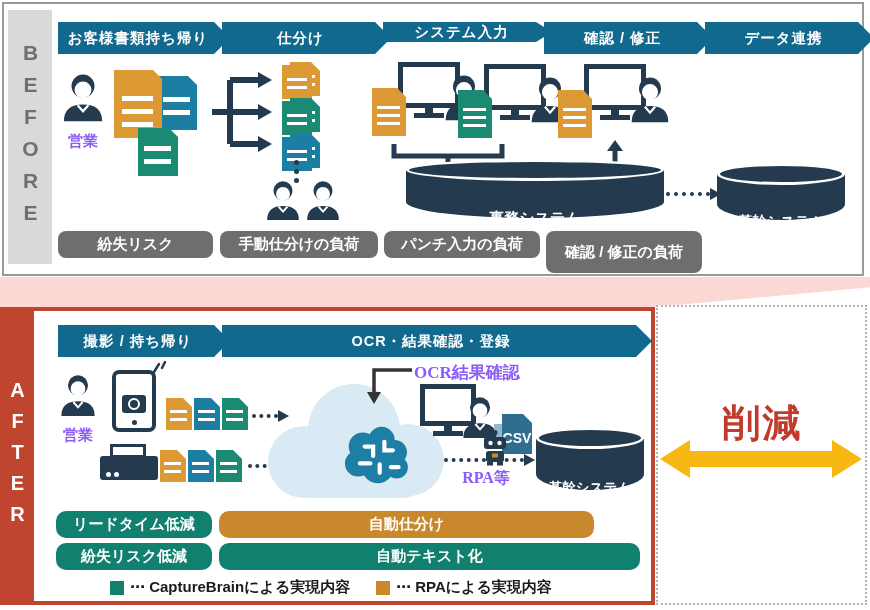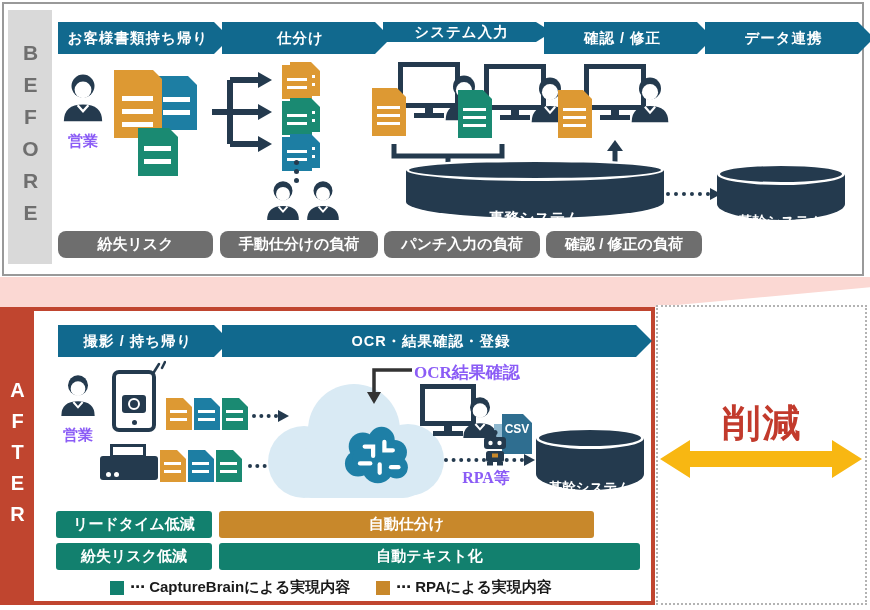--- a/index.html
+++ b/index.html
@@ -12,21 +12,21 @@
         clip-path:polygon(0 0,calc(100% - 16px) 0,100% 50%,calc(100% - 16px) 100%,0 100%);
         padding-right:12px;letter-spacing:1px;}
   .doc{position:absolute;clip-path:polygon(0 0,calc(100% - 9px) 0,100% 9px,100% 100%,0 100%);}
   .doc::after{content:"";position:absolute;left:16%;right:18%;top:38%;bottom:16%;
         background:repeating-linear-gradient(#fff 0 3px,transparent 3px 8px);}
   .doc.lg::after{background:repeating-linear-gradient(#fff 0 5px,transparent 5px 13px);}
   .orange{background:#dd9933;} .blue{background:#1d7ea3;} .teal{background:#1a8a72;}
   .stack{position:absolute;width:40px;height:38px;}
   .graylbl{position:absolute;background:#6e6e6e;color:#fff;font-weight:bold;font-size:15px;
         display:flex;align-items:center;justify-content:center;border-radius:8px;}
-  .benefit{position:absolute;color:#fff;font-weight:bold;font-size:15px;border-radius:3px;
+  .benefit{position:absolute;color:#fff;font-weight:bold;font-size:15px;border-radius:10px;
         display:flex;align-items:center;justify-content:center;}
   .benefit.teal{background:#12806e;} .benefit.orange{background:#c8882b;}
   .cyl{position:absolute;background:#243a4e;border-radius:0 0 50% 50% / 0 0 16px 16px;}
   .cyl::before{content:"";position:absolute;left:0;right:0;top:-11px;height:22px;border-radius:50%;
         background:#243a4e;border:3px solid #fff;box-sizing:border-box;}
   .cyl span{position:absolute;left:0;right:0;top:8px;bottom:0;display:flex;align-items:center;
         justify-content:center;color:#fff;font-weight:bold;margin-top:40px;}
   .vtext{writing-mode:vertical-lr;text-orientation:upright;font-weight:bold;letter-spacing:9px;}
   .dotarr{position:absolute;height:0;border-top:4px dotted #243a4e;}
   .dotarr::after{content:"";position:absolute;right:-11px;top:-8px;width:0;height:0;
@@ -55,22 +55,22 @@
   .reduction{position:absolute;left:680px;top:398px;width:165px;text-align:center;
         color:#c23a2c;font-size:38px;font-weight:bold;letter-spacing:2px;}
   .smalltxt{position:absolute;font-weight:bold;color:#8b5cf6;font-family:Liberation Serif, serif;}
   .phone{position:absolute;border:4px solid #243a4e;border-radius:7px;background:#fff;box-sizing:border-box;}
   .cam{position:absolute;left:50%;top:38%;width:24px;height:18px;margin-left:-12px;background:#243a4e;border-radius:3px;}
   .cam::after{content:"";position:absolute;left:50%;top:50%;width:8px;height:8px;margin:-6px 0 0 -6px;
         border:2px solid #fff;border-radius:50%;}
   .homedot{position:absolute;left:50%;bottom:3px;width:5px;height:5px;margin-left:-2.5px;
         border-radius:50%;background:#243a4e;}
   .csvfile{position:absolute;background:#2f6e90;clip-path:polygon(0 0,calc(100% - 9px) 0,100% 9px,100% 100%,0 100%);
-        display:flex;align-items:flex-end;justify-content:center;color:#fff;font-weight:bold;font-size:12px;
-        padding-bottom:18px;box-sizing:border-box;}
+        display:flex;align-items:flex-end;justify-content:center;color:#fff;font-weight:bold;font-size:14px;
+        padding-bottom:8px;box-sizing:border-box;}
 </style>
 </head>
 <body>
 
 <div class="canvas">
 
   <div class="before-box"></div>
   <div class="before-strip">
     <span class="vtext">BEFORE</span>
   </div>
@@ -201,21 +201,21 @@
     <span style="font-size:15px;">事務システム</span>
   </div>
   <div class="dotarr" style="left:666px;top:192px;width:44px;"></div>
   <div class="cyl" style="left:717px;top:174px;width:128px;height:46px;">
     <span style="font-size:14px;">基幹システム</span>
   </div>
 
   <div class="graylbl" style="left:58px;top:231px;width:155px;height:27px;">紛失リスク</div>
   <div class="graylbl" style="left:220px;top:231px;width:158px;height:27px;">手動仕分けの負荷</div>
   <div class="graylbl" style="left:384px;top:231px;width:156px;height:27px;">パンチ入力の負荷</div>
-  <div class="graylbl" style="left:546px;top:231px;width:156px;height:27px;">確認 / 修正の負荷</div>
+  <div class="graylbl" style="left:546px;top:231px;width:156px;height:42px;">確認 / 修正の負荷</div>
 
   <div class="wedge"></div>
 
   <div class="after-box">
     <div class="after-strip">
       <span class="vtext">AFTER</span>
     </div>
     <div class="after-inner"></div>
   </div>
 

